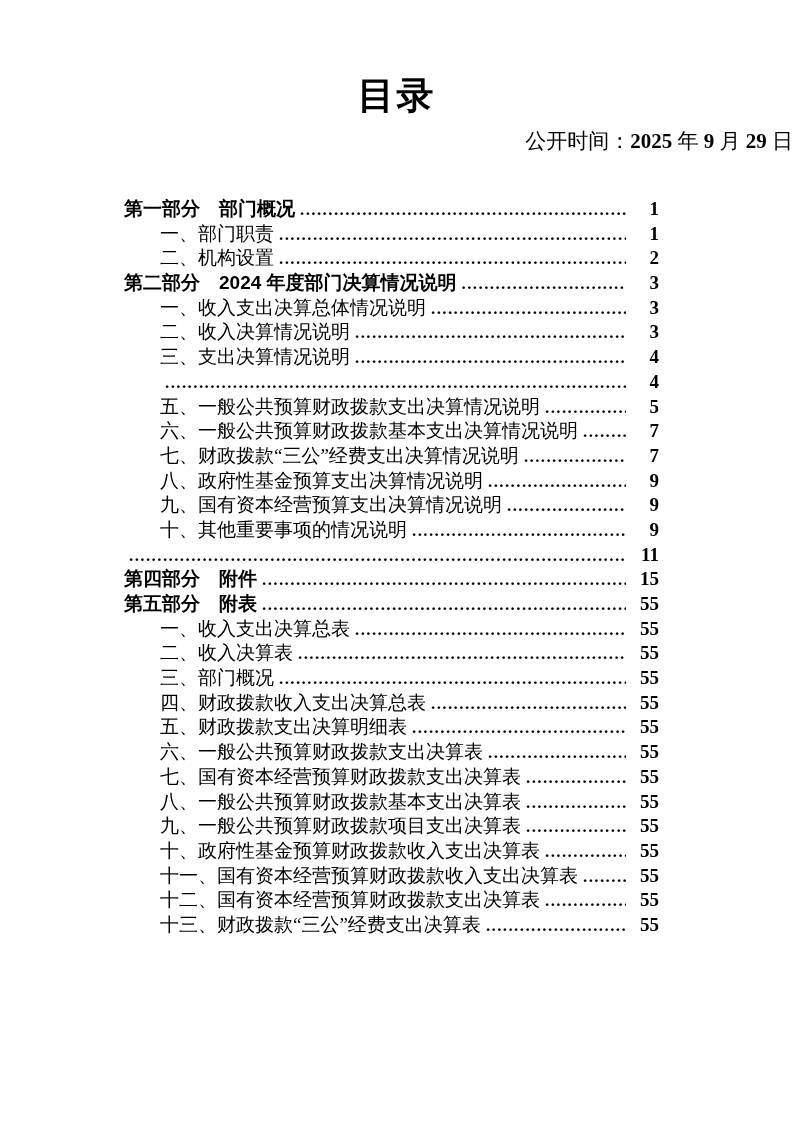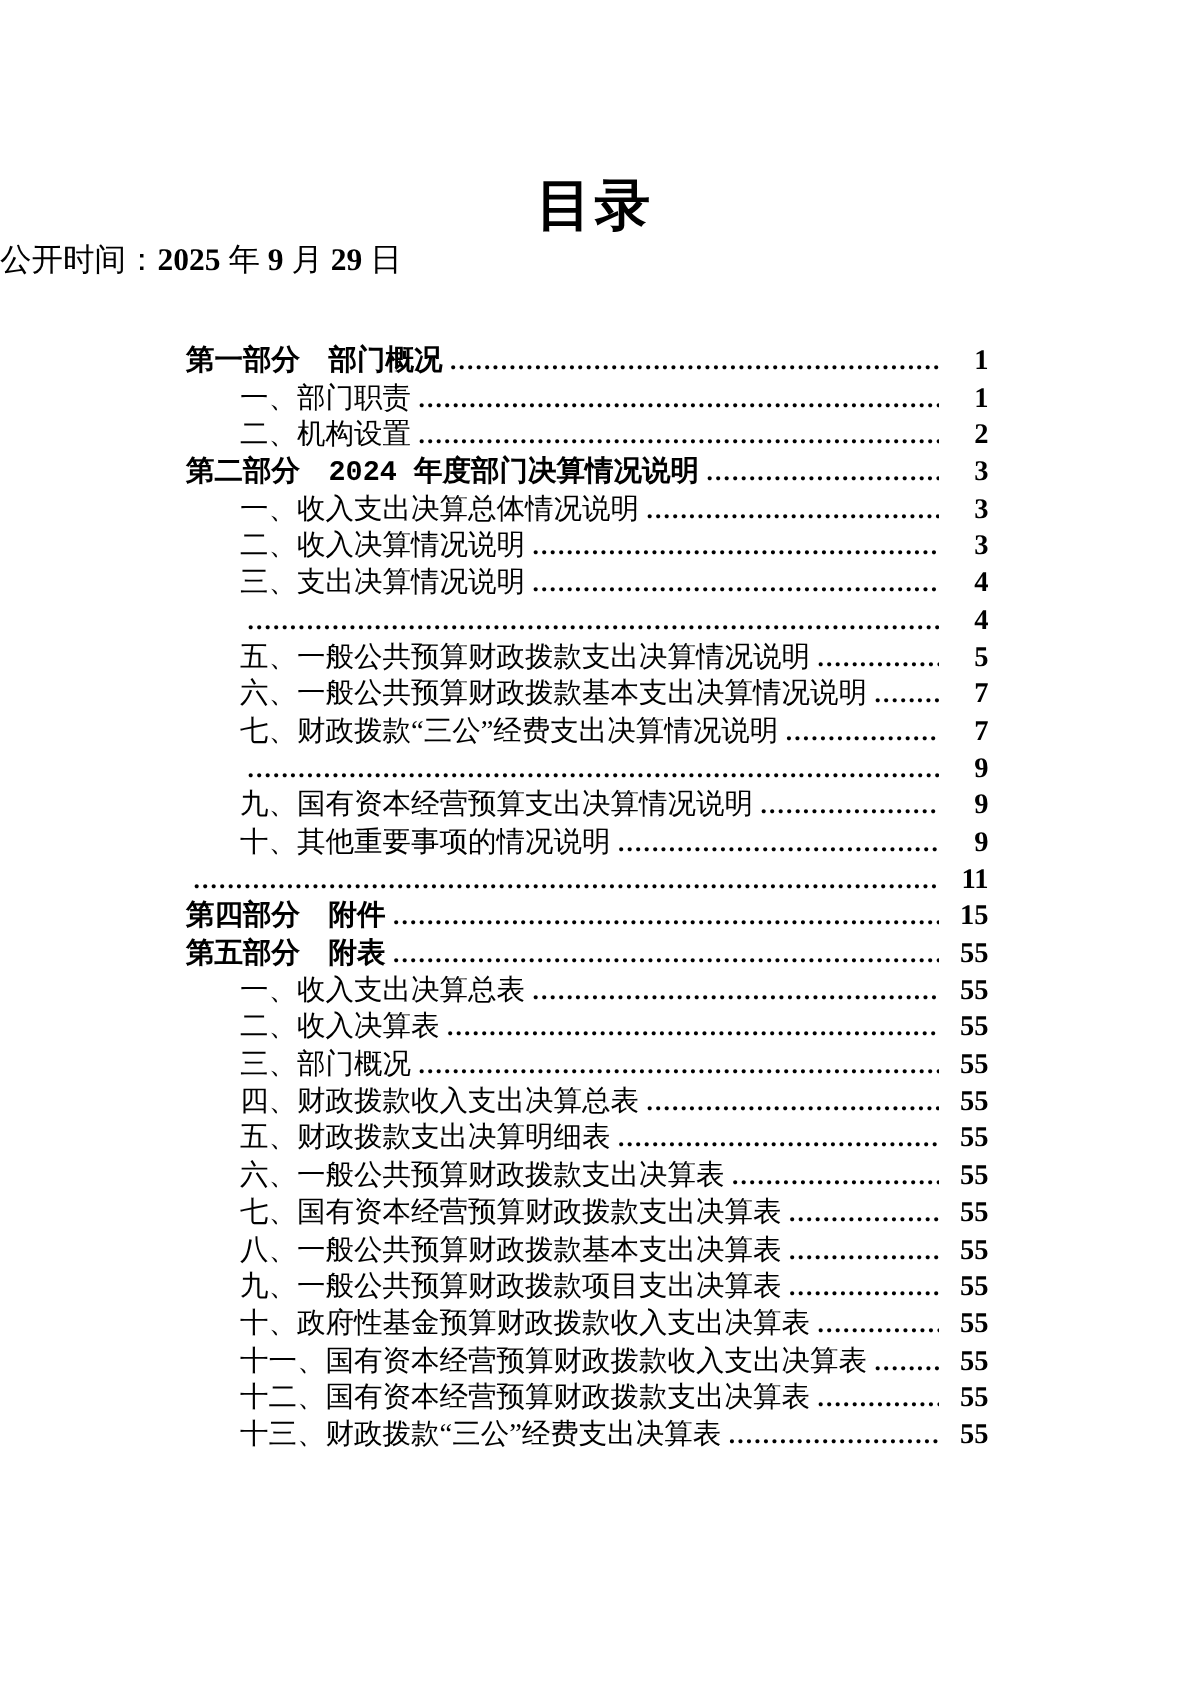--- a/index.html
+++ b/index.html
@@ -6,33 +6,33 @@
   .page {
     position: relative;
     width: 793px;
     height: 1122px;
     background: #ffffff;
     box-sizing: border-box;
     overflow: hidden;
     color: #000000;
   }
   .doc-title {
-    margin: 0;
-    padding-top: 116px;
+    margin: 11px;
+    padding-top: 64px;
     text-align: center;
     font-family: "Liberation Sans", sans-serif;
     font-weight: 700;
     font-size: 37px;
     line-height: 42px;
     letter-spacing: 2px;
     color: #000000;
   }
   .publish-line {
     margin-top: 2px;
-    text-align: left;
+    text-align: right;
     font-family: "Liberation Serif", serif;
     font-size: 21px;
     line-height: 27px;
     color: #000000;
     white-space: pre;
   }
   .publish-line .num {
     font-weight: 700;
     font-family: "Liberation Serif", serif;
   }
@@ -47,21 +47,21 @@
     font-size: 19px;
     line-height: 24.7px;
     font-family: "Liberation Serif", serif;
     color: #000000;
   }
   .row .t {
     flex: 0 0 auto;
     white-space: pre;
   }
   .row.part .t {
-    font-family: Liberation Mono, monospace;
+    font-family: Liberation Sans, sans-serif;
     font-weight: 700;
   }
   .row.item { padding-left: 36px; }
   .dots {
     flex: 1 1 auto;
     overflow: hidden;
     white-space: nowrap;
     margin: 0 9px 0 5px;
     font-family: "Liberation Serif", serif;
     font-weight: 700;
@@ -138,20 +138,21 @@
       <span class="t">六、一般公共预算财政拨款基本支出决算情况说明</span>
       <span class="dots"></span>
       <span class="pg">7</span>
     </div>
       <div class="row item">
       <span class="t">七、财政拨款“三公”经费支出决算情况说明</span>
       <span class="dots"></span>
       <span class="pg">7</span>
     </div>
       <div class="row item">
+      <span class="t">八、政府性基金预算支出决算情况说明</span>
       <span class="dots"></span>
       <span class="pg">9</span>
     </div>
       <div class="row item">
       <span class="t">九、国有资本经营预算支出决算情况说明</span>
       <span class="dots"></span>
       <span class="pg">9</span>
     </div>
       <div class="row item">
       <span class="t">十、其他重要事项的情况说明</span>

